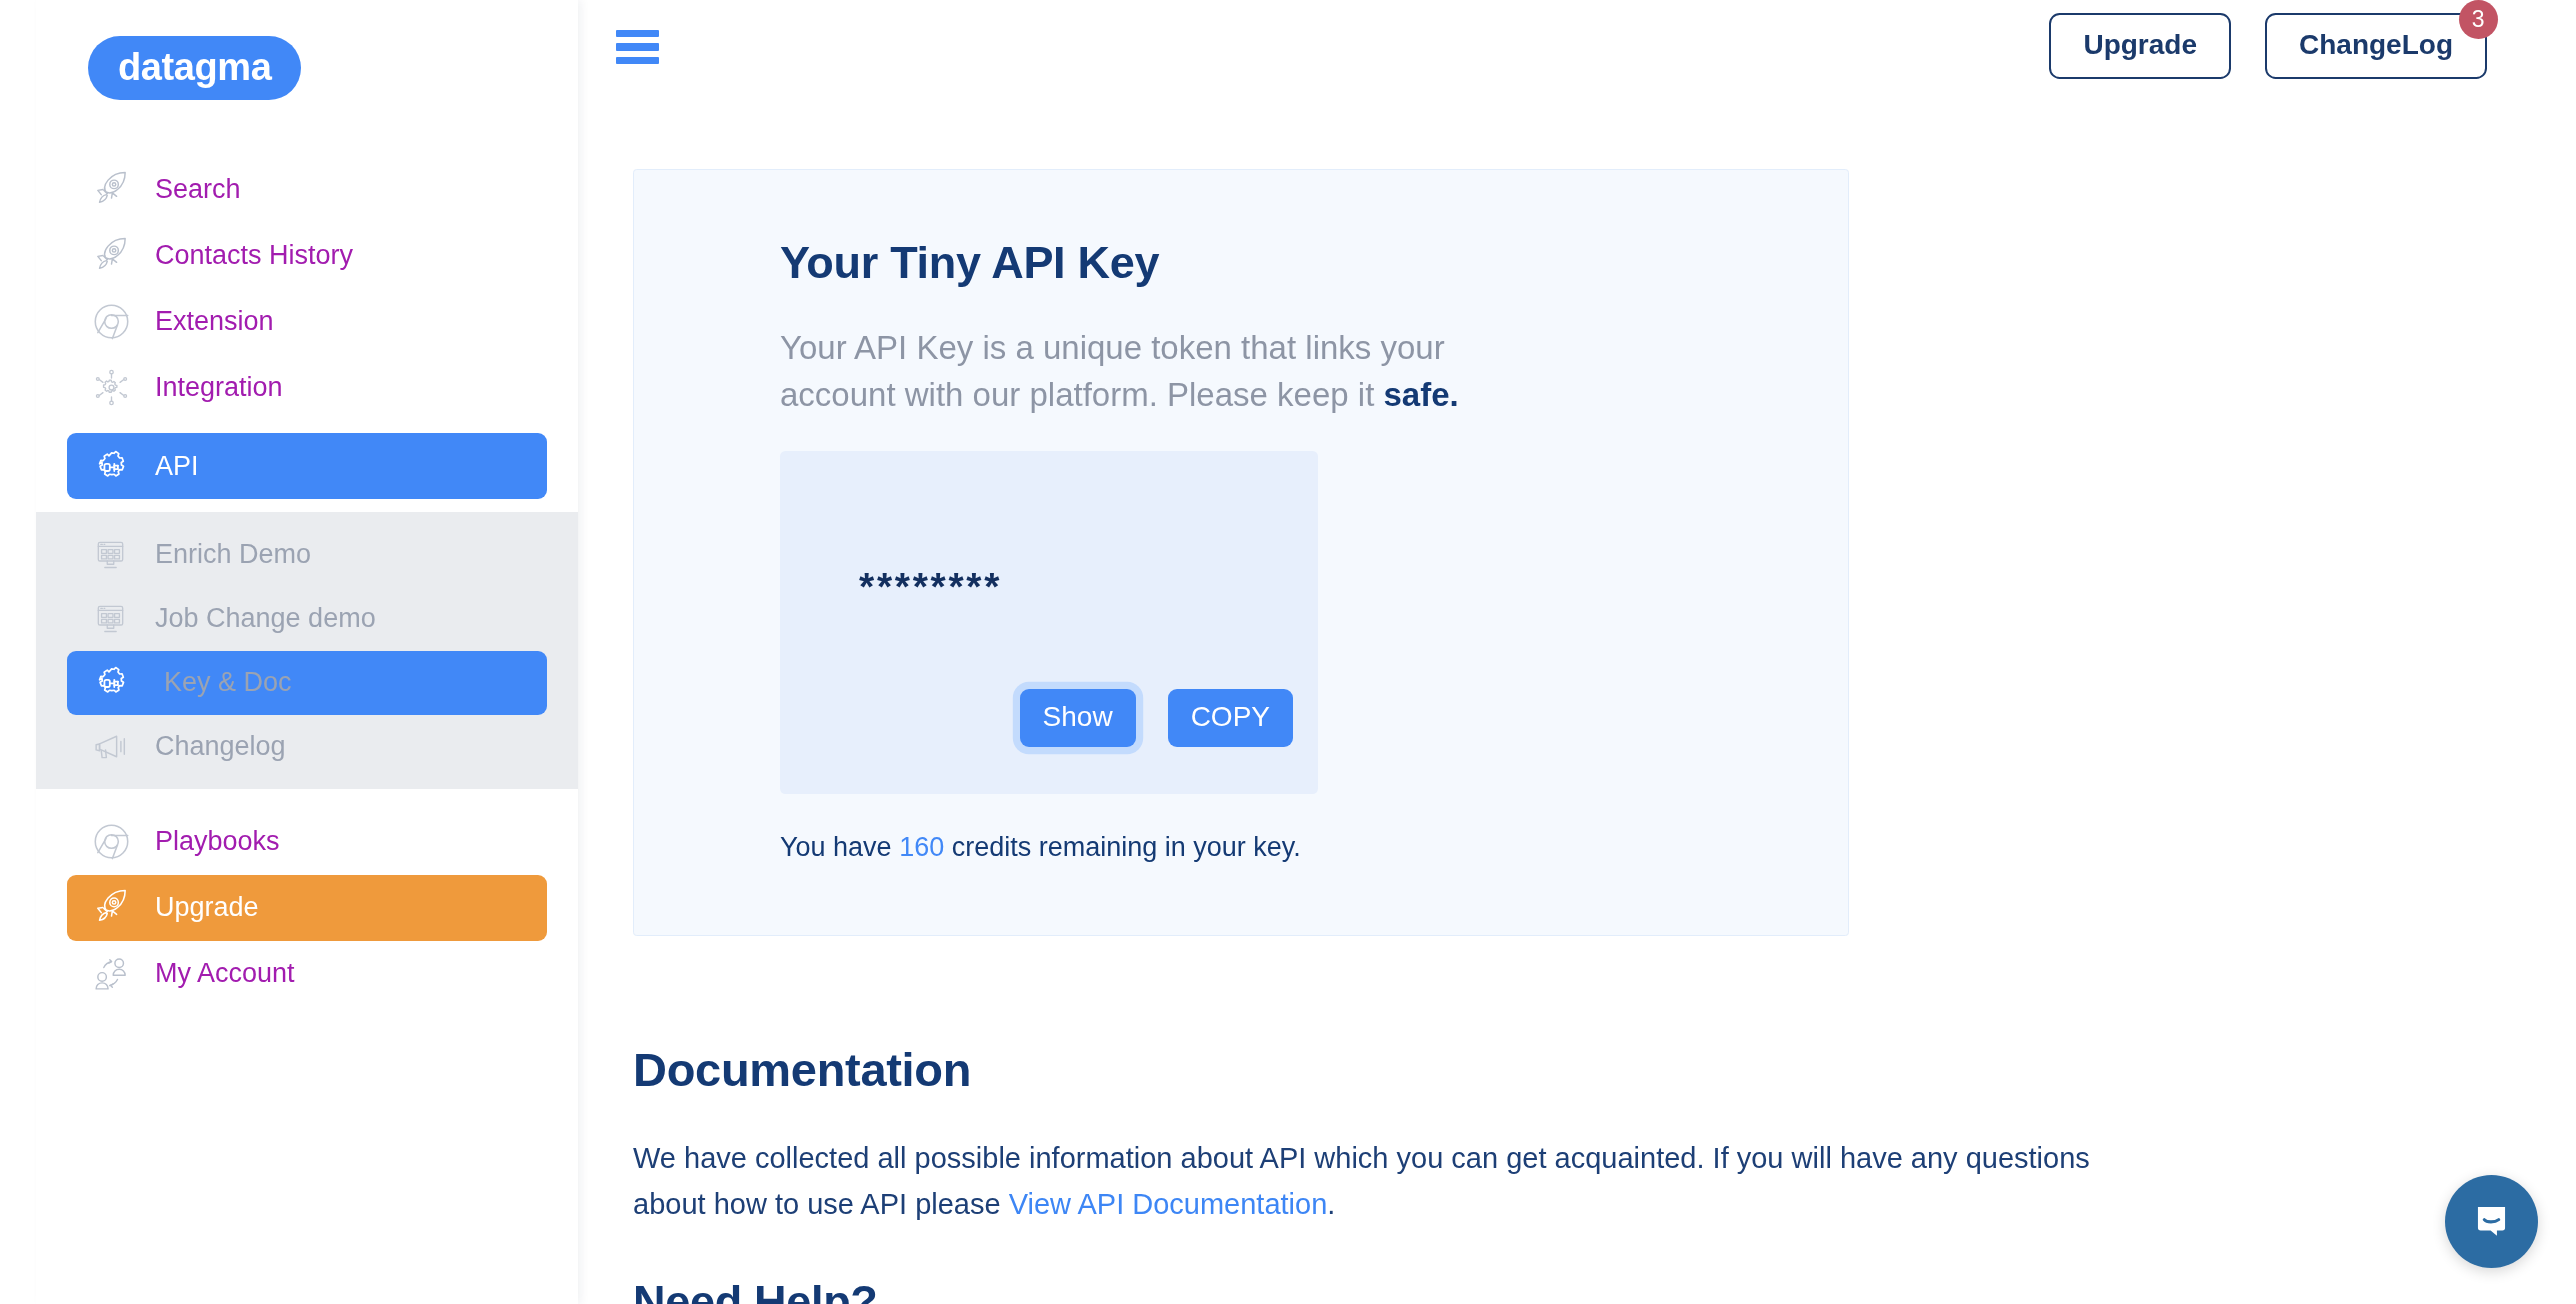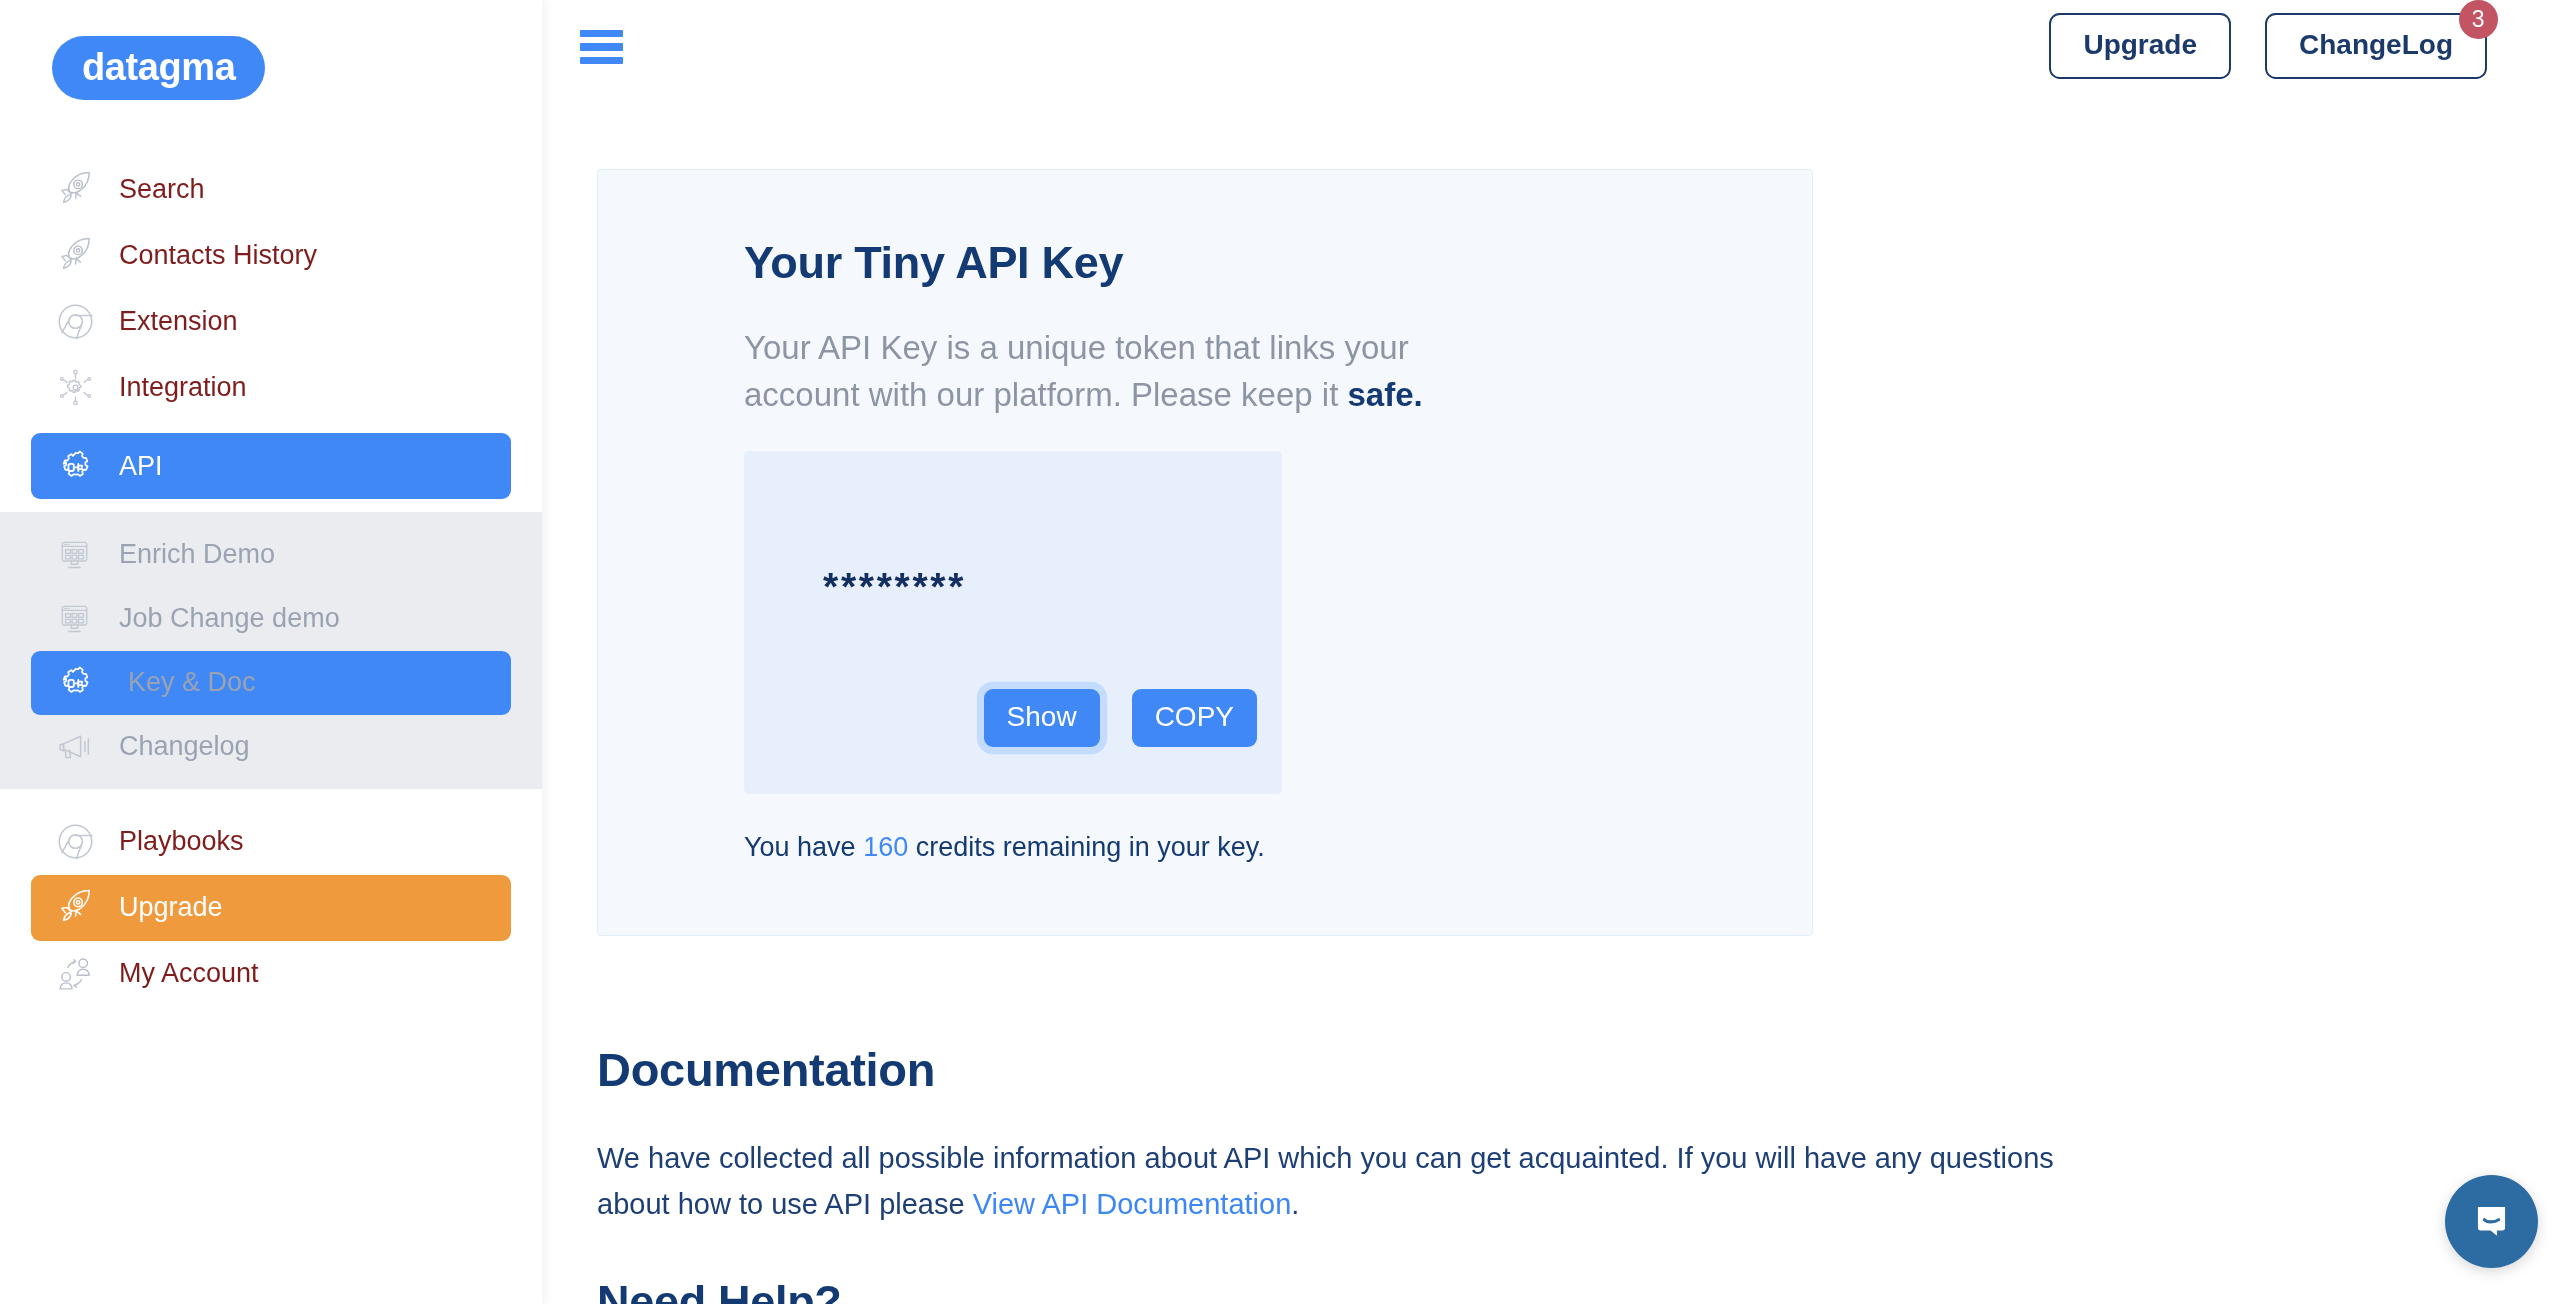--- a/index.html
+++ b/index.html
@@ -25,20 +25,21 @@
   
   .sidebar {
     position: relative;
     width: 542px;
     height: 1304px;
     flex: 0 0 542px;
     background: #ffffff;
     box-shadow: 3.6px 0 9px rgba(16, 30, 70, 0.06);
     z-index: 5;
     overflow: hidden;
+    margin-left: 36px;
   }
 
   .logo-wrap {
     padding: 36px 0 0 52px;
   }
   .logo {
     display: inline-flex;
     align-items: center;
     justify-content: center;
     background: #4188f7;
@@ -56,21 +57,21 @@
   }
 
   .nav-item {
     position: relative;
     display: flex;
     align-items: center;
     height: 66px;
     margin: 0 31px;
     padding-left: 24px;
     border-radius: 9px;
-    color: #7f1d1d;
+    color: #a21caf;
     font-size: 27px;
     font-weight: 400;
     cursor: pointer;
     user-select: none;
   }
   .nav-item .ico {
     width: 48px;
     flex: 0 0 48px;
     display: flex;
     align-items: center;

